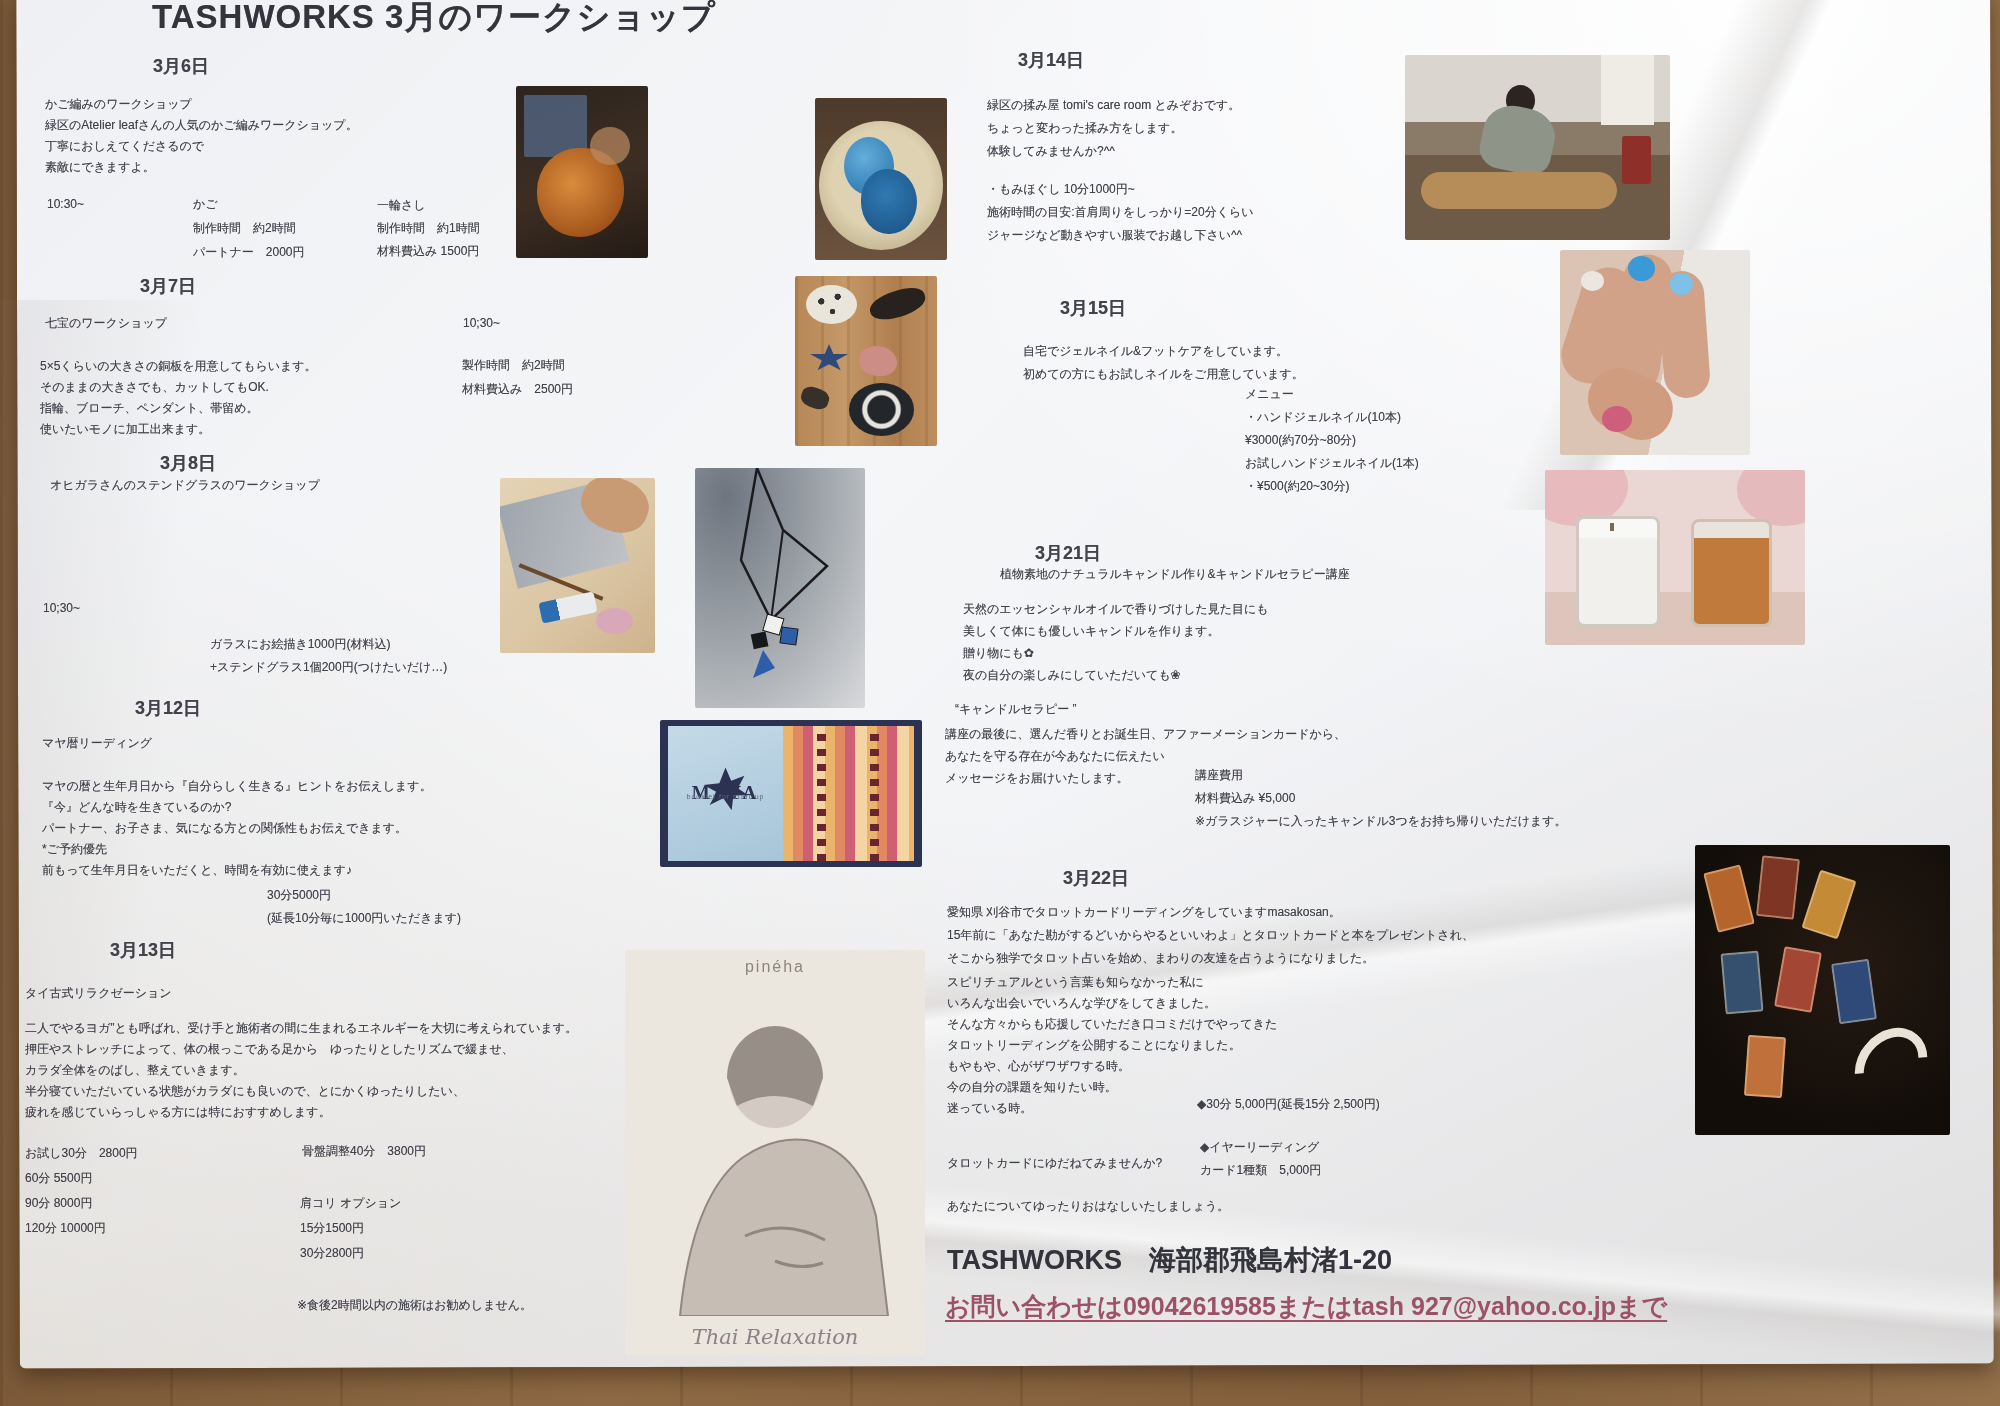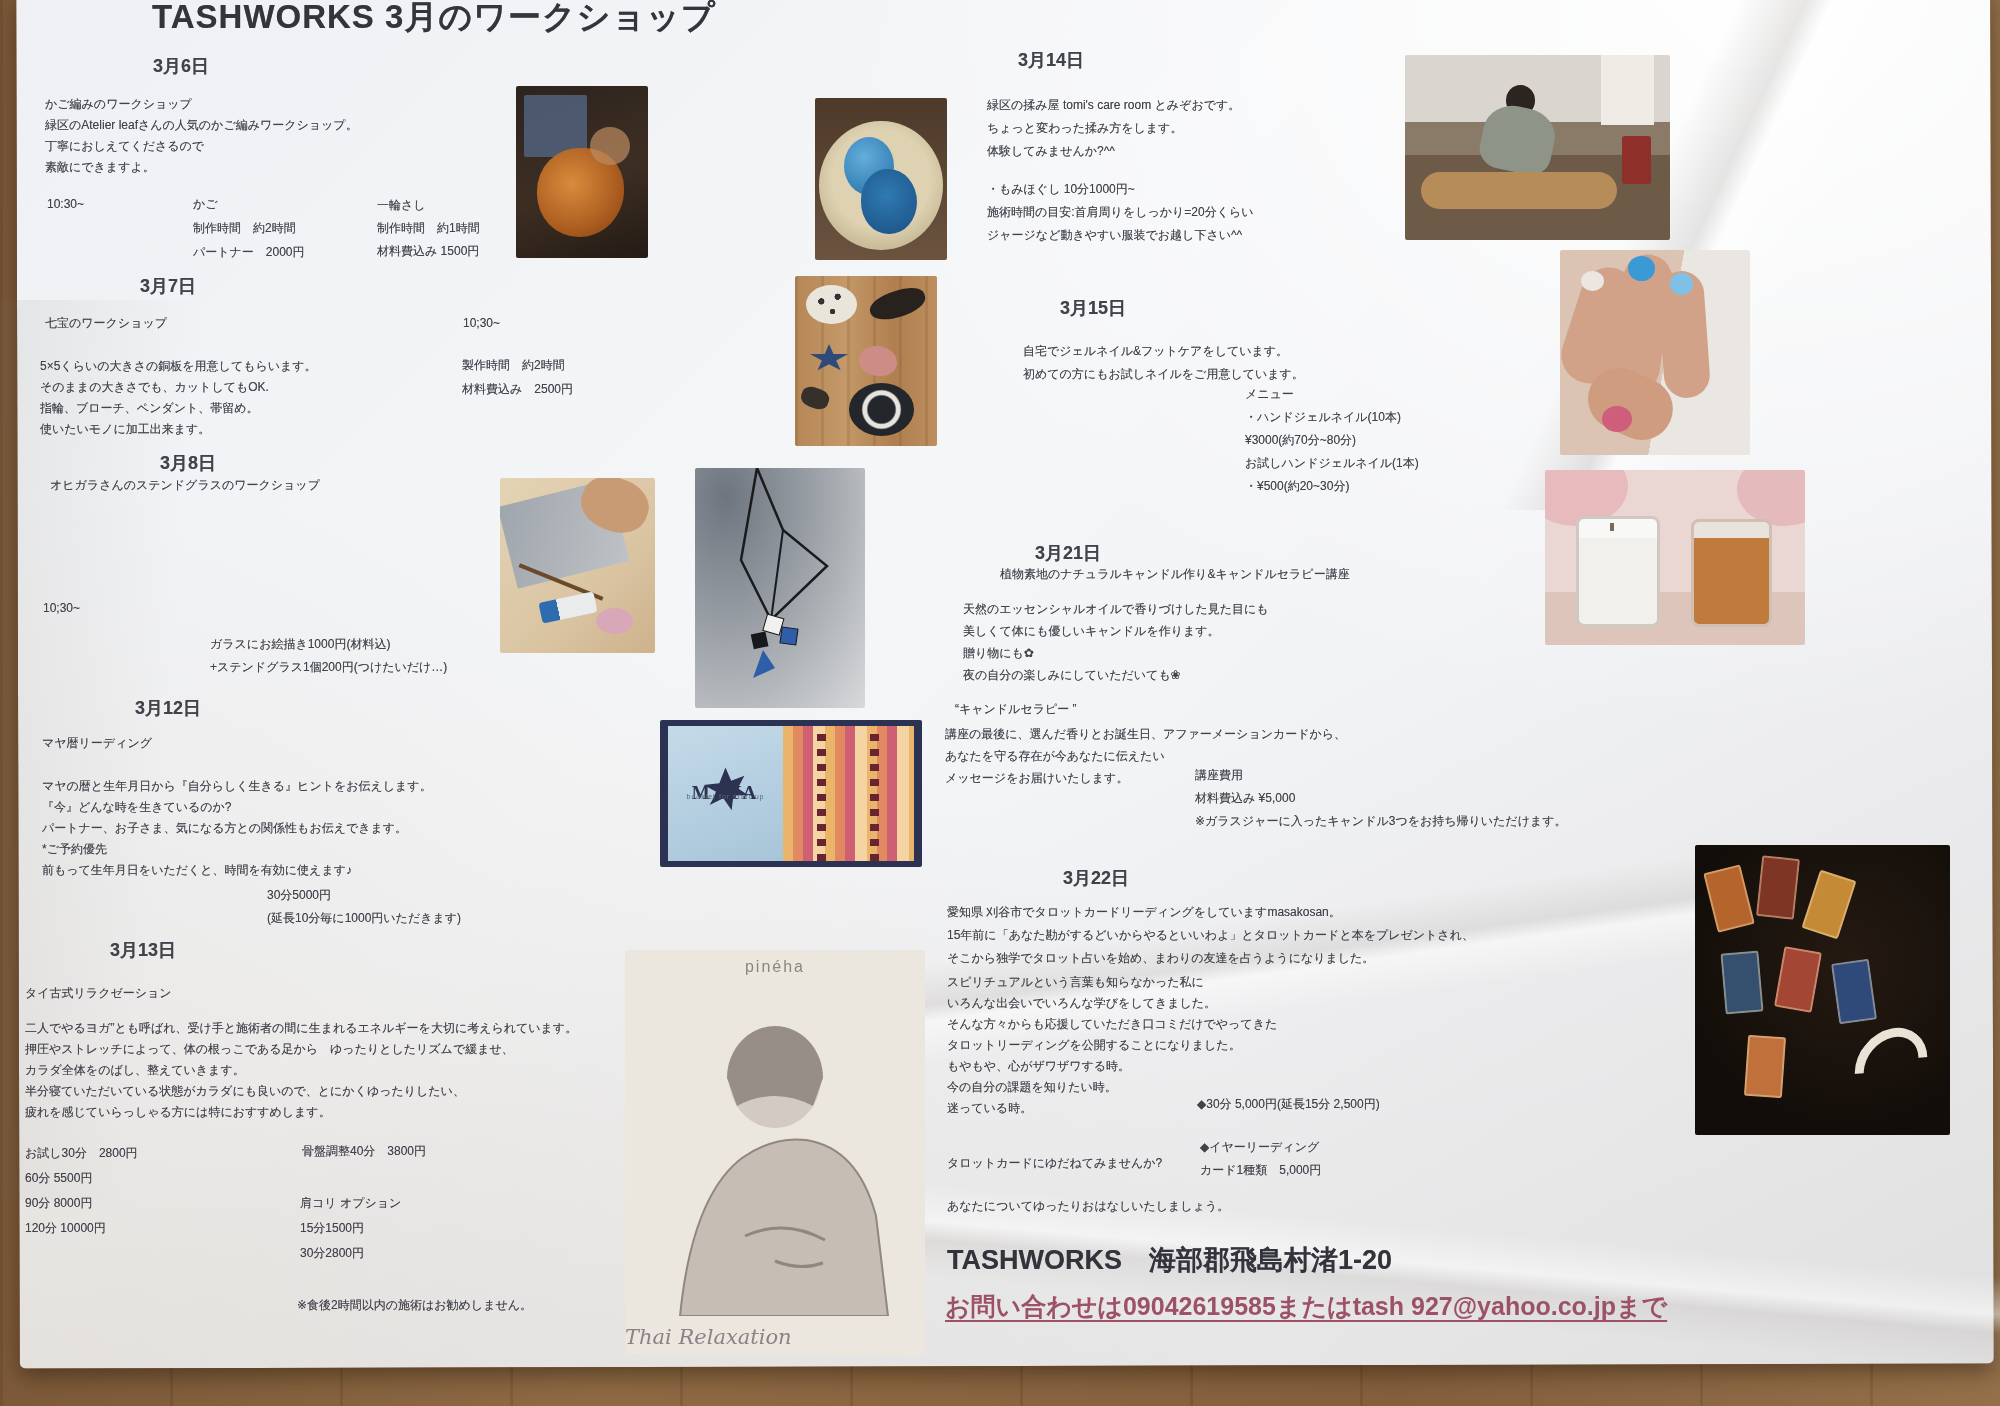--- a/index.html
+++ b/index.html
@@ -91,21 +91,21 @@
     font-size:19px;letter-spacing:3px;font-weight:bold;}
   .m-sub{position:static;font-size:7px;color:#5a6a7a;margin-top:6px;letter-spacing:1px;}
   .m-weave{left:47%;top:4%;width:50%;height:92%;
     background:repeating-linear-gradient(90deg,#eab56a 0 10px,#e18a62 10px 20px,#cf5f72 20px 30px,#f4d4a2 30px 42px);}
   .m-col1,.m-col2{top:4%;width:9px;height:92%;background:repeating-linear-gradient(0deg,#6a2430 0 7px,rgba(0,0,0,0) 7px 15px);}
   .m-col1{left:60%;} .m-col2{left:80%;}
 
   
   #ph-pineha{background:#ece7de;}
   .pin-label{left:0;top:8px;width:100%;text-align:center;color:#8a857f;font-size:16px;letter-spacing:2px;}
-  .pin-script{left:0;bottom:6px;width:100%;color:#8d8088;font-size:21px;font-style:italic;
+  .pin-script{left:0;bottom:6px;width:100%;text-align:center;color:#8d8088;font-size:21px;font-style:italic;
     font-family:"DejaVu Serif","Liberation Serif",serif;}
   .pin-svg{left:0;top:36px;width:100%;height:330px;}
 
   
   #ph-massage{background:linear-gradient(180deg,#dad5ce 0 36%,#8a7a68 36% 54%,#6e5b47 54% 100%);}
   .ms-door{left:74%;top:0;width:20%;height:38%;background:#efece6;}
   .ms-head{left:38%;top:16%;width:11%;height:17%;border-radius:50%;background:#2b2420;}
   .ms-body{left:29%;top:28%;width:27%;height:35%;border-radius:42% 42% 30% 30%;background:#8f9489;transform:rotate(12deg);}
   .ms-client{left:6%;top:63%;width:74%;height:20%;border-radius:30px;background:#b68c58;}
   .ms-machine{left:82%;top:44%;width:11%;height:26%;border-radius:3px;background:#8e2f2a;}

